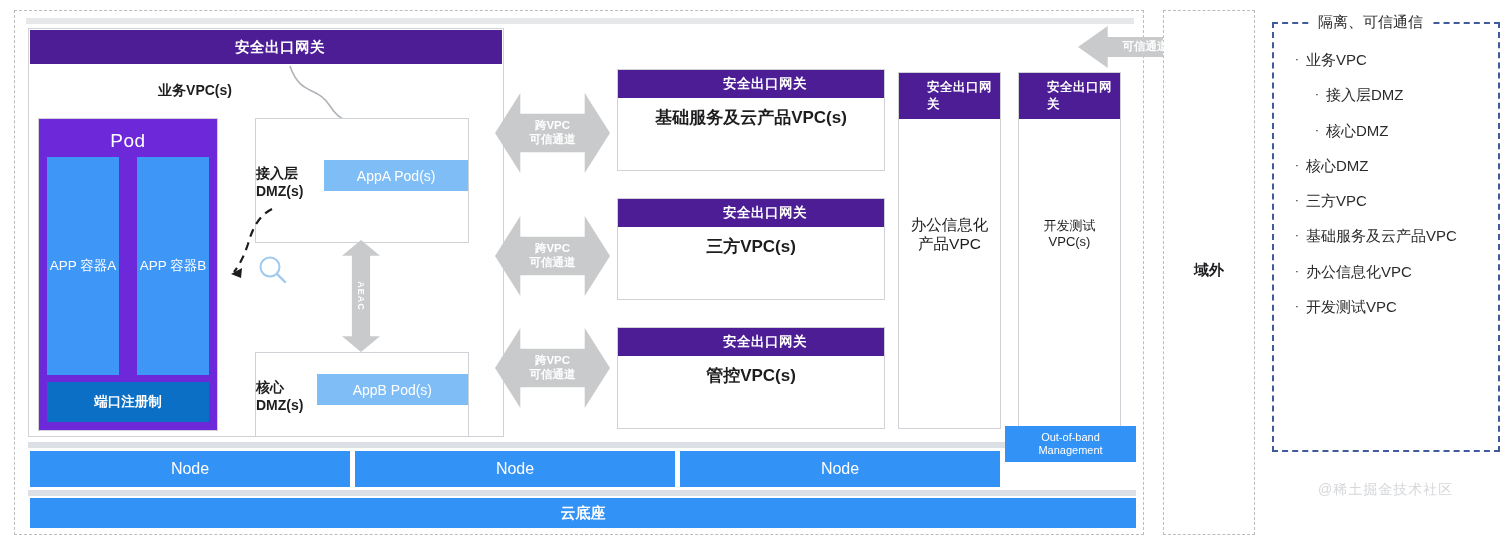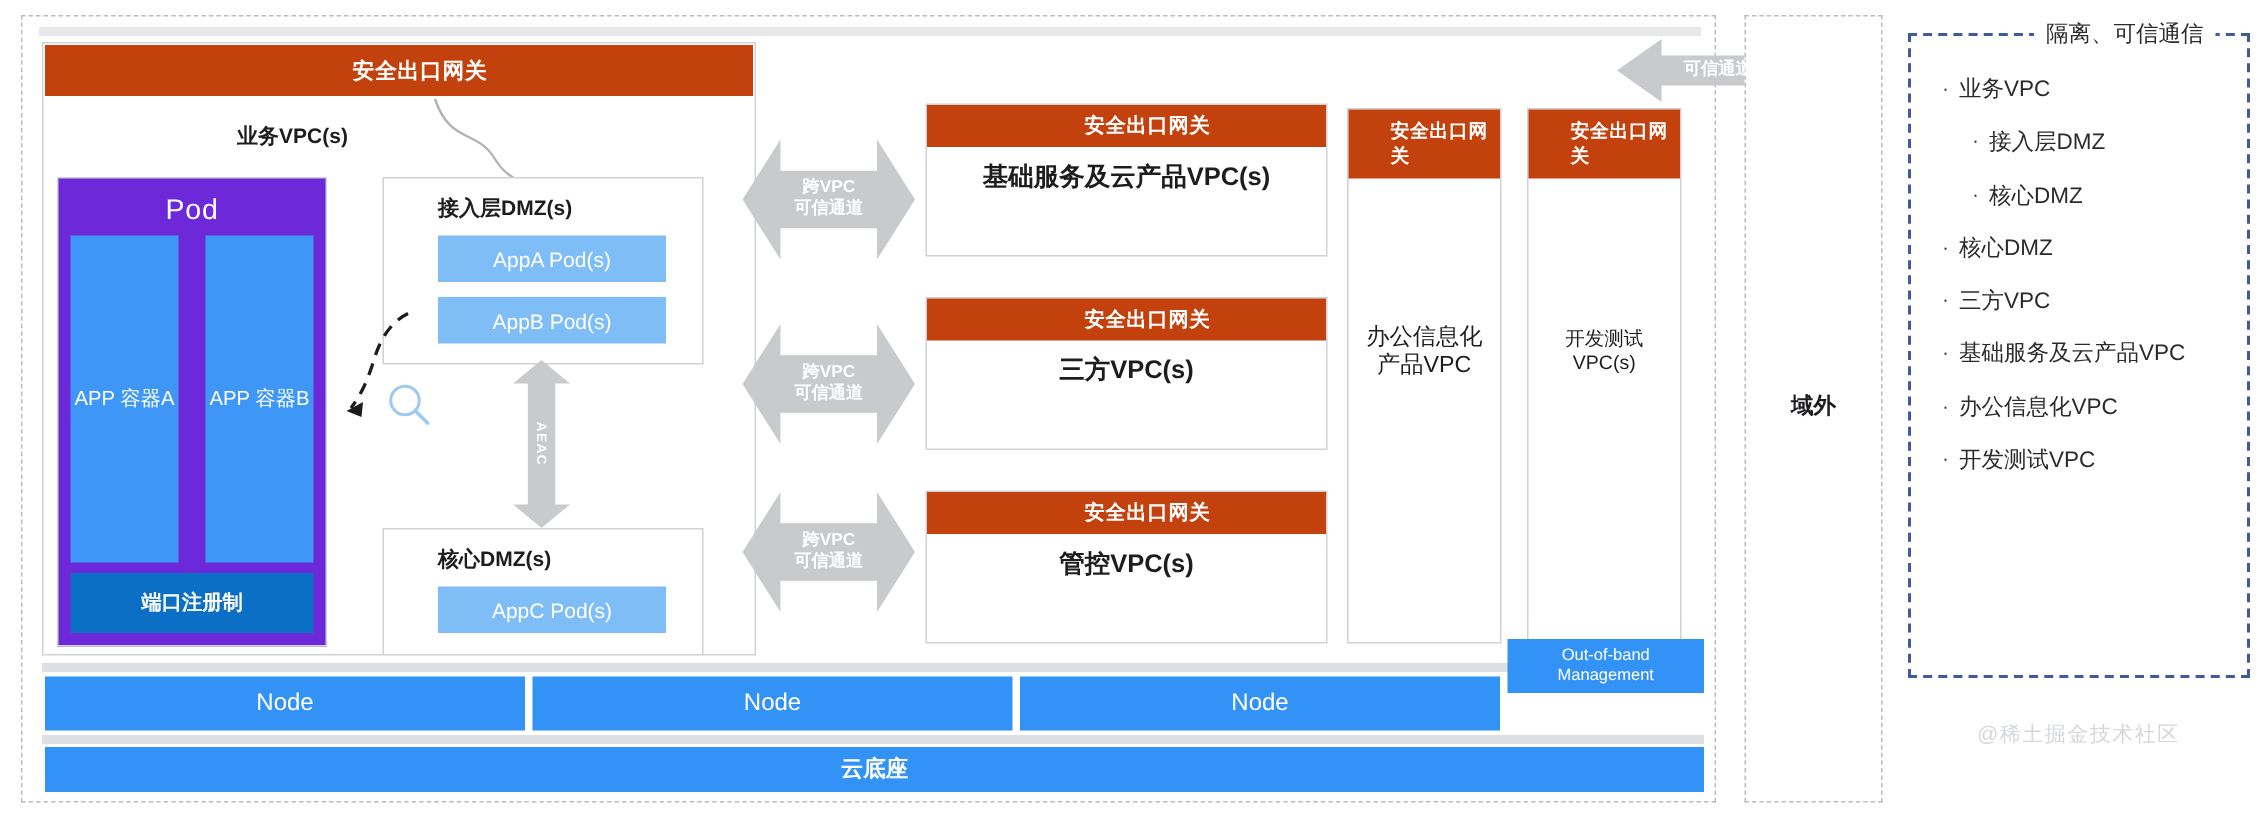--- a/index.html
+++ b/index.html
@@ -25,21 +25,21 @@
     border:2px dashed #3f5b9c;
     background:#ffffff;
   }
 
   
   .plain-box{
     border:1px solid #cfd2d6;
     background:#ffffff;
   }
   .gw-header{
-    background:#c2410c;
+    background:#4c1d95;
     color:#ffffff;
     font-weight:bold;
     display:flex;align-items:center;justify-content:center;
     letter-spacing:.5px;
     padding-left:28px;
   }
   .vpc-title{
     display:flex;align-items:center;justify-content:center;
     color:#1d1d1f;
     text-align:center;
@@ -69,21 +69,21 @@
     width:calc(100% - 16px);
     background:#0C6FC6;color:#ffffff;
     font-weight:bold;font-size:13.5px;
     display:flex;align-items:center;justify-content:center;
     margin:7px 0 8px 0;height:40px;
   }
 
   
   .dmz-box{
     border:1px solid #cfd2d6;background:#ffffff;
-    display:flex;flex-direction:column;padding-left:36px;
+    display:flex;flex-direction:row;align-items:center;
   }
   .dmz-title{
     color:#1d1d1f;font-size:14px;font-weight:bold;
     padding:11px 0 9px 0;
   }
   .app-pod{
     width:calc(100% - 24px);
     background:#7FBDF7;color:#ffffff;
     font-size:14px;height:31px;
     display:flex;align-items:center;justify-content:center;
@@ -123,21 +123,20 @@
     color:#ffffff;font-size:9px;font-weight:bold;letter-spacing:1px;
     white-space:nowrap;z-index:2;
   }
 
   
   .legend-title{
     position:absolute;top:-11px;left:36px;
     background:#ffffff;padding:0 8px;
     font-size:15px;color:#2b2b2b;font-weight:normal;
     white-space:nowrap;
-    margin-left:46px;
   }
   .legend-list{padding:26px 0 0 0;margin:0;}
   .legend-item{
     display:flex;align-items:flex-start;
     font-size:15px;color:#2b2b2b;
     margin:0 0 15px 0;
   }
   .legend-item .bullet{
     width:18px;text-align:center;flex:0 0 18px;
     font-size:13px;line-height:1.35;color:#2b2b2b;
@@ -179,26 +178,25 @@
     <div class="pod-containers">
       <div class="container-cell">APP 容器A</div>
       <div class="container-cell">APP 容器B</div>
     </div>
     <div class="port-reg">端口注册制</div>
   </div>
 
   <div class="abs dmz-box" style="left:255px;top:118px;width:214px;height:125px;">
     <div class="dmz-title">接入层DMZ(s)</div>
     <div class="app-pod">AppA Pod(s)</div>
-    <div class="app-pod">AppB Pod(s)</div>
   </div>
 
   <div class="abs dmz-box" style="left:255px;top:352px;width:214px;height:85px;">
     <div class="dmz-title" style="font-weight:bold;">核心DMZ(s)</div>
-    <div class="app-pod">AppC Pod(s)</div>
+    <div class="app-pod">AppB Pod(s)</div>
   </div>
 
   <div class="varrow" style="left:342px;top:240px;width:38px;height:112px;">
     <div class="shape"></div>
     <div class="txt">AEAC</div>
   </div>
 
   <svg class="curve-svg" width="1512" height="543">
     <path d="M272,209 C258,216 252,230 248,244 C244,256 240,264 234,272" stroke="#1c1c1c" stroke-width="2.2" fill="none" stroke-dasharray="8 6"></path>
     <polygon points="231,274 242,268 241,278" fill="#1c1c1c"></polygon>

